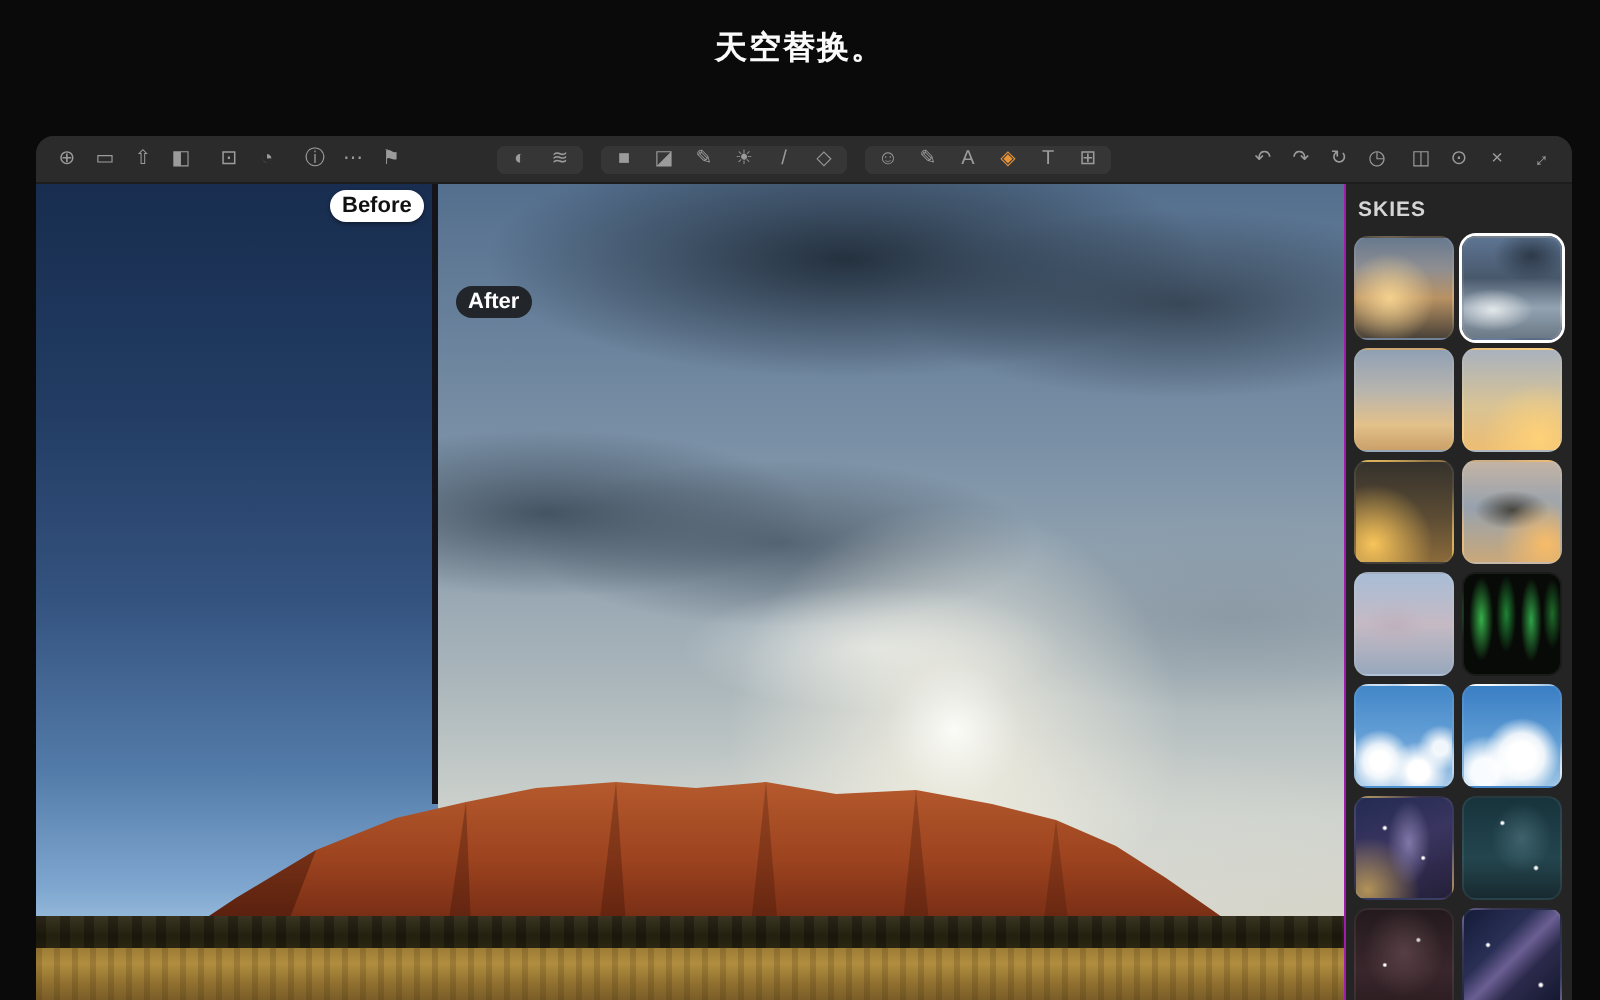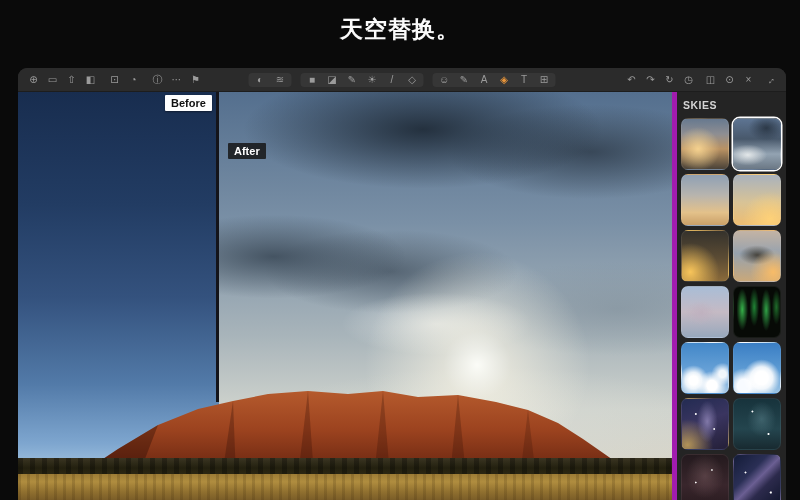--- a/index.html
+++ b/index.html
@@ -1,18 +1,18 @@
 <!DOCTYPE html>
 <html><head>
 <meta charset="utf-8">
 <style>
   html,body{margin:0;padding:0;width:800px;height:500px;background:#0a0a0a;overflow:hidden;
     font-family:"Liberation Sans","DejaVu Sans",sans-serif;}
   .heading{position:absolute;top:14px;left:0;width:800px;text-align:center;color:#fafafa;
-    font-size:23px;font-weight:600;letter-spacing:1px;}
+    font-size:16px;font-weight:600;letter-spacing:1px;}
   .window{position:absolute;left:18px;top:68px;width:768px;height:432px;background:#262626;
     border-radius:9px 9px 0 0;overflow:hidden;}
   
   .toolbar{position:relative;height:24px;background:#2b2b2b;border-bottom:1px solid #1d1d1d;
     display:flex;align-items:center;padding:0 10px;box-sizing:border-box;}
   .tb-left{display:flex;gap:13px;align-items:center;}
   .tb-center{position:absolute;left:50%;transform:translateX(-50%);display:flex;gap:9px;align-items:center;}
   .tb-right{margin-left:auto;display:flex;gap:11px;align-items:center;}
   .tb-group{display:flex;gap:8px;align-items:center;}
   .tb-group.boxed{background:rgba(255,255,255,.055);border-radius:4px;padding:2px 6px;gap:9px;}
@@ -38,27 +38,27 @@
   .divider{position:absolute;left:198px;top:0;width:3px;height:310px;background:#14141a;}
   .rock-svg{position:absolute;left:0;top:295px;width:654px;height:90px;}
   .treeline{position:absolute;left:0;right:0;top:366px;height:18px;
     background:
       repeating-linear-gradient(90deg, rgba(0,0,0,.28) 0 5px, rgba(0,0,0,0) 5px 12px),
       linear-gradient(180deg,#3a3522 0%,#23200f 55%,#2e2914 100%);}
   .grass{position:absolute;left:0;right:0;top:382px;bottom:0;
     background:
       repeating-linear-gradient(90deg, rgba(60,40,10,.18) 0 3px, rgba(60,40,10,0) 3px 9px),
       linear-gradient(180deg,#9d7c35 0%,#b08d3f 30%,#8f6f2f 70%,#7a5d28 100%);}
-  .pill{position:absolute;top:3px;height:16px;line-height:16px;padding:0 6px;border-radius:1px;
+  .pill{position:absolute;top:3px;height:16px;line-height:16px;padding:0 6px;border-radius:8px;
     font-size:11px;font-weight:700;}
   .pill.before{left:147px;background:#ffffff;color:#111;box-shadow:0 1px 2px rgba(0,0,0,.4);}
   .pill.after{left:210px;background:rgba(22,22,22,.85);color:#fff;margin-top:48px;}
   
   .skies-panel{position:absolute;right:0;top:0;width:114px;bottom:0;background:#242424;
-    border-left:5px solid #a21caf;box-sizing:border-box;overflow:hidden;}
+    border-left:1px solid #a21caf;box-sizing:border-box;overflow:hidden;}
   .skies-title{margin:7px 0 7px 6px;font-size:10.5px;font-weight:700;color:#d5d5d5;letter-spacing:.5px;}
   .skies-grid{display:grid;grid-template-columns:1fr 1fr;gap:4px;padding:0 5px 0 4px;}
   .thumb{height:52px;border-radius:7px;border:1px solid rgba(255,255,255,.07);box-sizing:border-box;cursor:pointer;}
   .thumb.selected{box-shadow:0 0 0 1.5px #ffffff;}
   .t1{background:radial-gradient(circle at 35% 60%, rgba(255,220,150,.85), rgba(255,220,150,0) 52%),
       linear-gradient(180deg,#67798f 0%,#8e8e92 30%,#b99263 60%,#4a4238 100%);}
   .t2{background:radial-gradient(ellipse 60% 40% at 70% 18%, rgba(40,52,66,.9), rgba(40,52,66,0) 65%),
       radial-gradient(ellipse 70% 35% at 30% 72%, rgba(236,239,239,.9), rgba(236,239,239,0) 60%),
       linear-gradient(180deg,#5d7492 0%,#48586b 40%,#93a3b2 70%,#6b7885 100%);}
   .t3{background:linear-gradient(180deg,#8fa0b4 0%,#b7b4ae 40%,#e3c18a 75%,#caa068 100%);}

